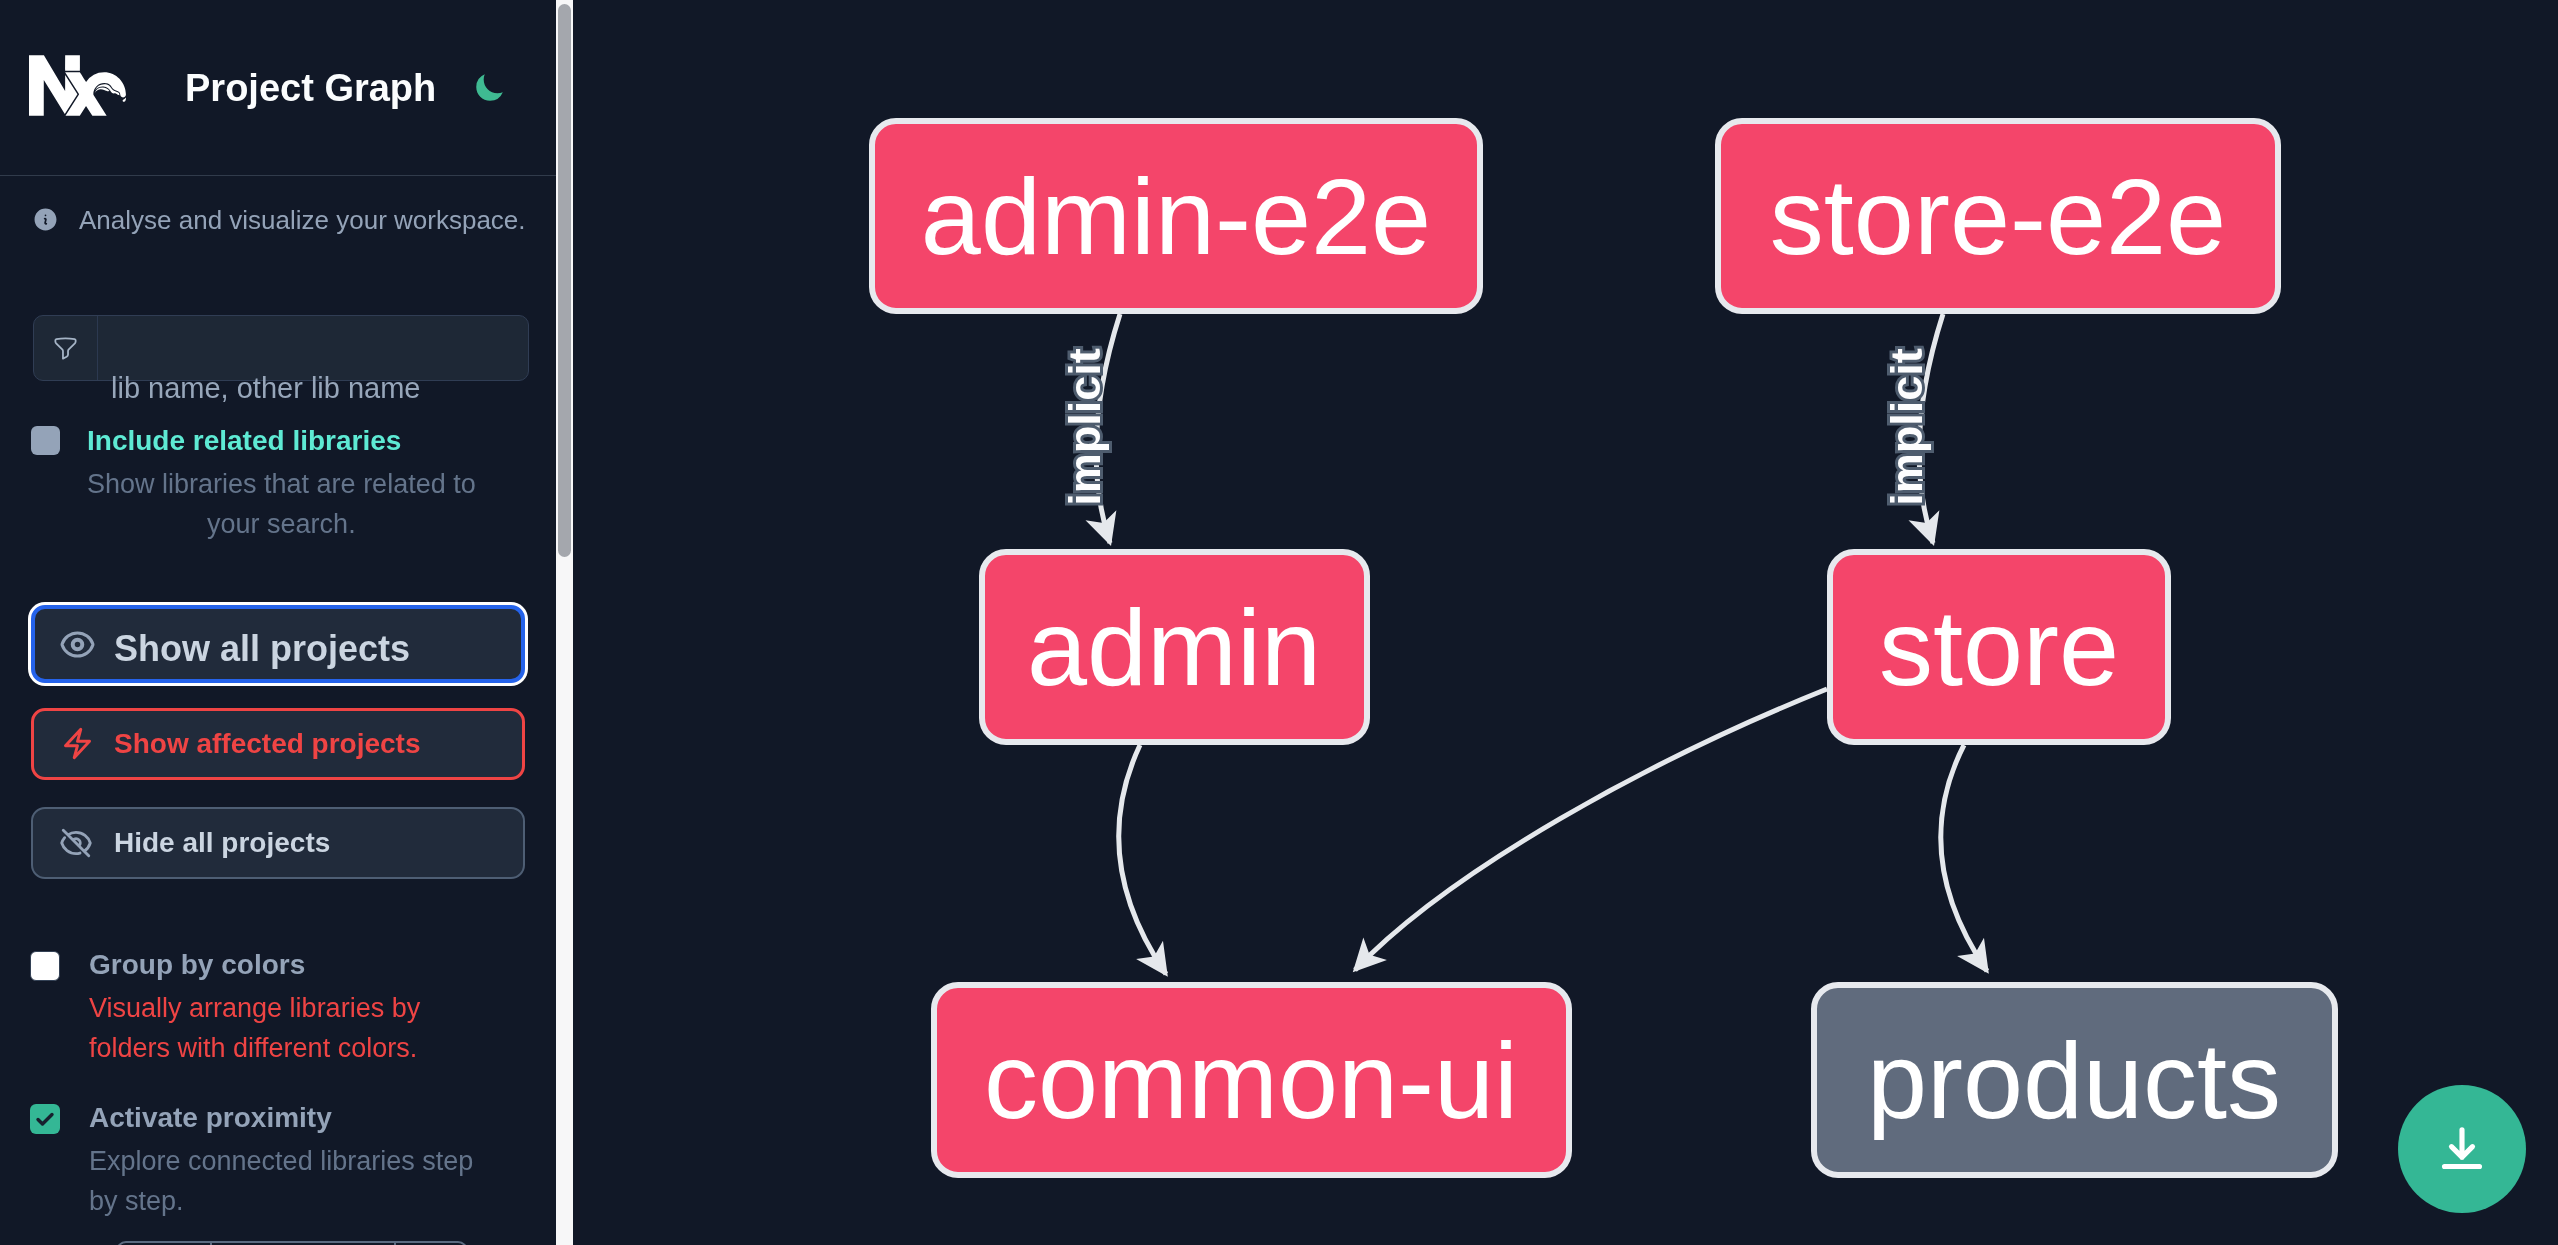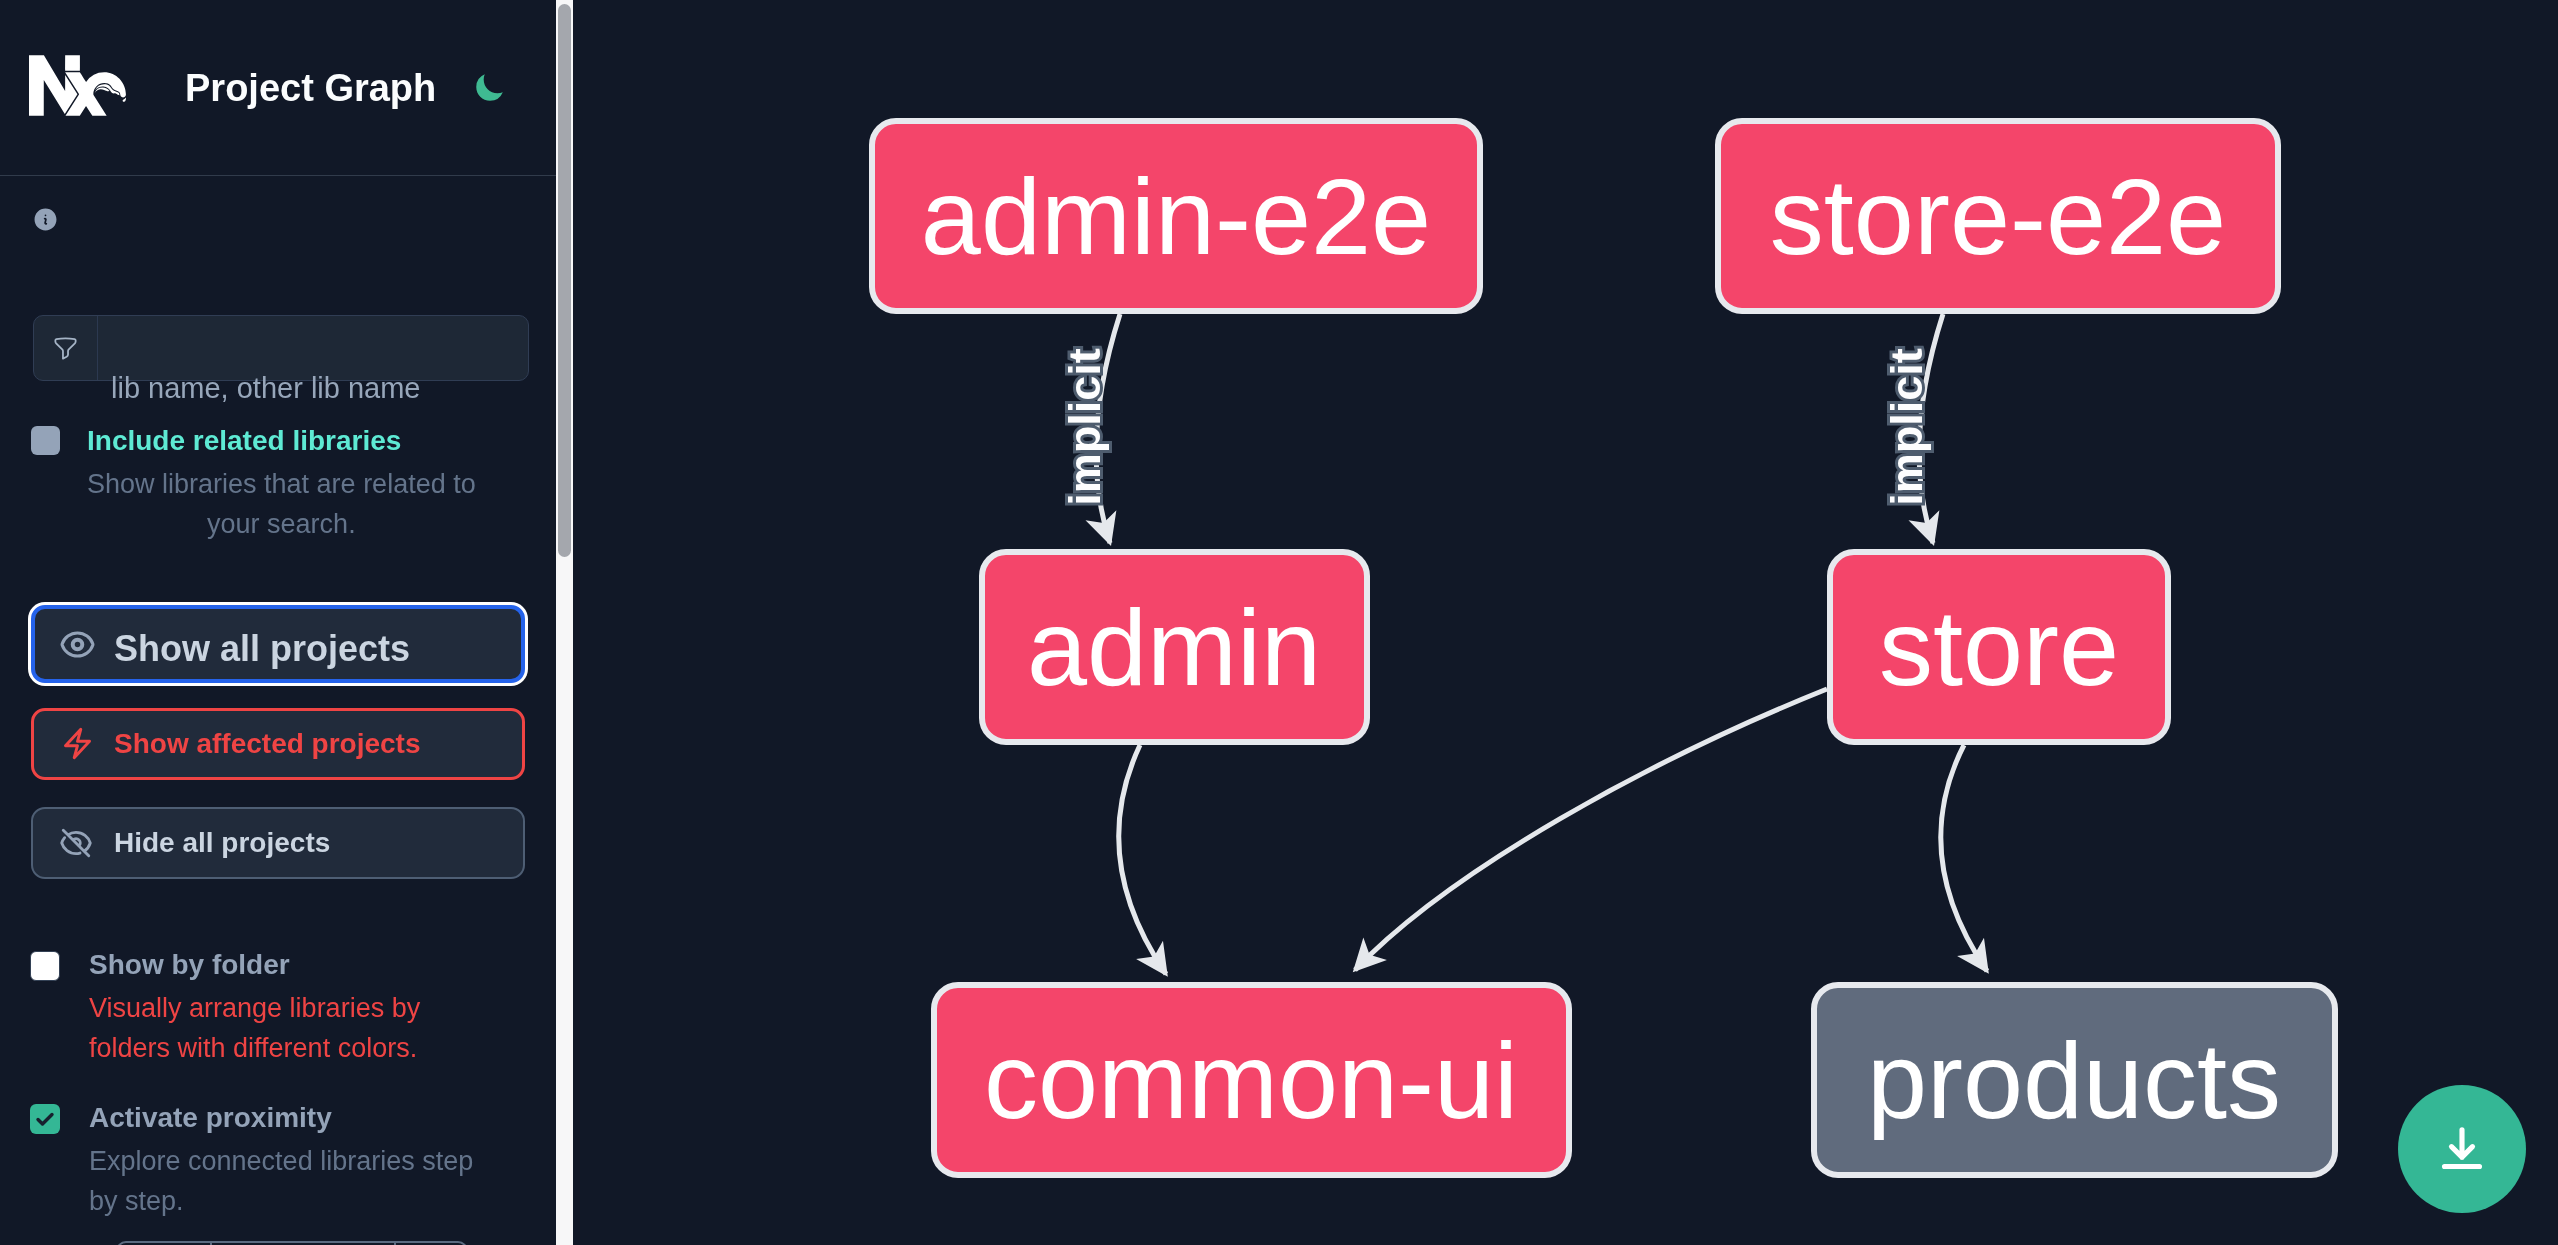--- a/index.html
+++ b/index.html
@@ -58,20 +58,21 @@
   <div class="abs" style="left:185px;top:67px;font-size:38px;font-weight:700;color:#fbfdfe;">Project Graph</div>
   <svg class="abs" style="left:472px;top:71px;" width="34" height="34" viewBox="0 0 24 24" fill="#3fba92">
     <path d="M21.752 15.002A9.718 9.718 0 0118 15.75c-5.385 0-9.75-4.365-9.75-9.75 0-1.33.266-2.597.748-3.752A9.753 9.753 0 003 11.25C3 16.635 7.365 21 12.75 21a9.753 9.753 0 009.002-5.998z"></path>
   </svg>
 
   <div class="abs" style="left:0;top:175px;width:556px;height:1px;background:rgba(148,163,184,0.25);"></div>
 
   <svg class="abs" style="left:32px;top:206px;" width="27" height="27" viewBox="0 0 24 24" fill="#94a3b8">
     <path fill-rule="evenodd" d="M2.25 12c0-5.385 4.365-9.75 9.75-9.75s9.75 4.365 9.75 9.75-4.365 9.75-9.75 9.75S2.25 17.385 2.25 12zm8.706-1.442c1.146-.573 2.437.463 2.126 1.706l-.709 2.836.042-.02a.75.75 0 01.67 1.34l-.04.022c-1.147.573-2.438-.463-2.127-1.706l.71-2.836-.042.02a.75.75 0 11-.671-1.34l.041-.022zM12 9a.75.75 0 100-1.5.75.75 0 000 1.5z" clip-rule="evenodd"></path>
   </svg>
+  <div class="abs" style="left:79px;top:205px;font-size:26px;color:#94a3b8;">Analyse and visualize your workspace.</div>
 
   <div class="abs" style="left:33px;top:315px;width:496px;height:66px;background:#1e2836;border:1px solid #303d54;border-radius:10px;"></div>
   <div class="abs" style="left:97px;top:316px;width:1px;height:64px;background:#2c3950;"></div>
   <svg class="abs" style="left:52px;top:335px;" width="27" height="27" viewBox="0 0 24 24" fill="none" stroke="#a5b4c6" stroke-width="1.6" stroke-linecap="round" stroke-linejoin="round">
     <path d="M12 3c2.755 0 5.455.232 8.083.678.533.09.917.556.917 1.096v1.044a2.25 2.25 0 01-.659 1.591l-5.432 5.432a2.25 2.25 0 00-.659 1.591v2.927a2.25 2.25 0 01-1.244 2.013L9.75 21v-6.568a2.25 2.25 0 00-.659-1.591L3.659 7.41A2.25 2.25 0 013 5.818V4.774c0-.54.384-1.006.917-1.096A48.32 48.32 0 0112 3z"></path>
   </svg>
   <div class="abs" style="left:111px;top:331px;font-size:29px;color:#97a6ba;margin-top:41px;">lib name, other lib name</div>
 
   <div class="abs" style="left:31px;top:426px;width:29px;height:29px;background:#94a3b8;border-radius:6px;"></div>
   <div class="abs" style="left:87px;top:425px;font-size:28px;font-weight:700;color:#5eead4;">Include related libraries</div>
@@ -90,21 +91,21 @@
   </svg>
   <div class="abs" style="left:114px;top:728px;font-size:28px;font-weight:700;color:#ef4444;">Show affected projects</div>
 
   <div class="abs" style="left:31px;top:807px;width:494px;height:72px;background:#212b3b;border:2px solid #4e5e74;border-radius:14px;"></div>
   <svg class="abs" style="left:58px;top:826px;" width="36" height="34" viewBox="0 0 24 24" fill="none" stroke="#94a3b8" stroke-width="2" stroke-linecap="round" stroke-linejoin="round">
     <path d="M3.98 8.223A10.477 10.477 0 001.934 12C3.226 16.338 7.244 19.5 12 19.5c.993 0 1.953-.138 2.863-.395M6.228 6.228A10.45 10.45 0 0112 4.5c4.756 0 8.773 3.162 10.065 7.498a10.523 10.523 0 01-4.293 5.774M6.228 6.228L3 3m3.228 3.228l3.65 3.65m7.894 7.894L21 21m-3.228-3.228l-3.65-3.65m0 0a3 3 0 10-4.243-4.243m4.242 4.242L9.88 9.88"></path>
   </svg>
   <div class="abs" style="left:114px;top:827px;font-size:28px;font-weight:700;color:#cbd5e1;">Hide all projects</div>
 
   <div class="abs" style="left:30px;top:951px;width:30px;height:30px;background:#ffffff;border:1px solid #334155;border-radius:6px;"></div>
-  <div class="abs" style="left:89px;top:949px;font-size:28px;font-weight:700;color:#94a3b8;">Show by folder</div>
+  <div class="abs" style="left:89px;top:949px;font-size:28px;font-weight:700;color:#94a3b8;">Group by colors</div>
   <div class="abs" style="left:89px;top:988px;font-size:27px;line-height:40px;color:#ef4444;">Visually arrange libraries by<br>folders with different colors.</div>
 
   <div class="abs" style="left:30px;top:1104px;width:30px;height:30px;background:#34b795;border-radius:6px;"></div>
   <svg class="abs" style="left:33px;top:1107px;" width="24" height="24" viewBox="0 0 24 24" fill="none" stroke="#17202e" stroke-width="3.4" stroke-linecap="round" stroke-linejoin="round">
     <path d="M5 12.5l4.5 4.5L19 7.5"></path>
   </svg>
   <div class="abs" style="left:89px;top:1102px;font-size:28px;font-weight:700;color:#94a3b8;">Activate proximity</div>
   <div class="abs" style="left:89px;top:1141px;font-size:27px;line-height:40px;color:#64748b;">Explore connected libraries step<br>by step.</div>
 
   <div class="abs" style="left:116px;top:1241px;width:352px;height:20px;border:2px solid #5b6b81;border-radius:10px 10px 0 0;">

